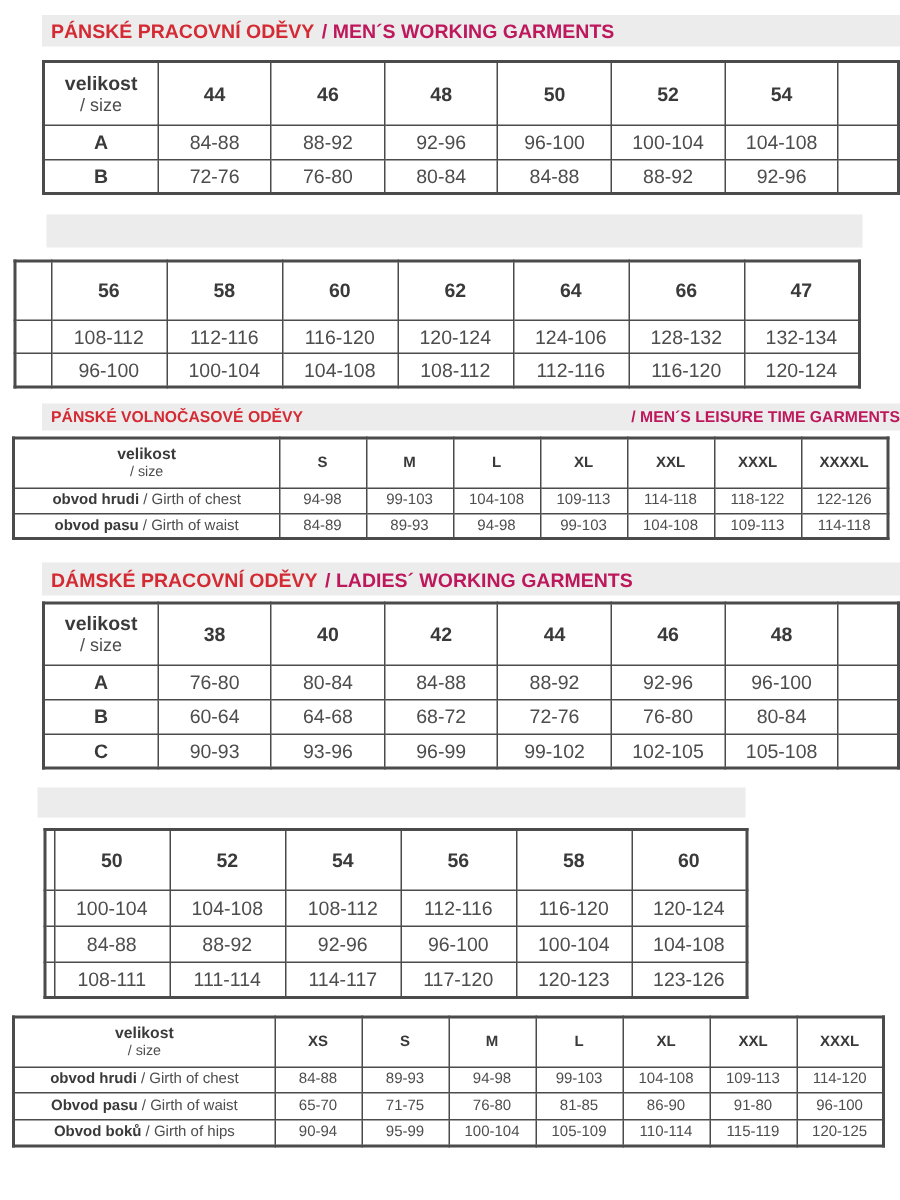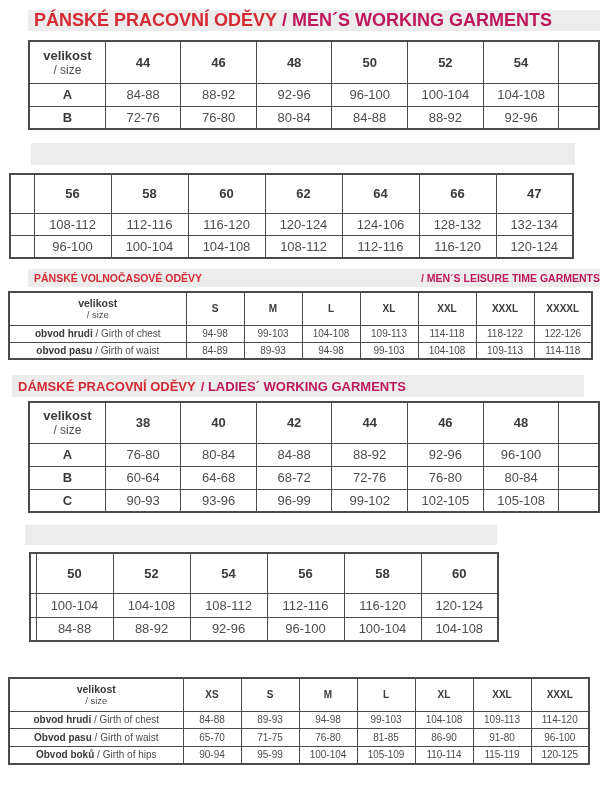--- a/index.html
+++ b/index.html
@@ -7,23 +7,23 @@
     position:relative;width:600px;height:800px;overflow:hidden;background:#ffffff;
     font-family:"Liberation Sans",sans-serif;color:#3f3f3f;
   }
   
   .title-bar{
     position:absolute;background:#ececec;display:flex;align-items:center;
     padding-left:6px;box-sizing:border-box;white-space:nowrap;
   }
   .title-cz{font-weight:700;color:#d42a33;}
   .title-en{font-weight:700;color:#be185d;margin-left:5px;}
-  #title1{left:28px;top:10px;width:572px;height:21px;font-size:18px;}
+  #title1{left:28px;top:10px;width:572px;height:21px;font-size:13px;}
   #title2{left:28px;top:269px;width:572px;height:18px;font-size:10.5px;justify-content:space-between;}
-  #title3{left:12px;top:375px;width:572px;height:22px;font-size:13px;}
+  #title3{left:28px;top:375px;width:572px;height:22px;font-size:13px;}
   
   .gray-bar{position:absolute;background:#ececec;}
   #bar1{left:31px;top:143px;width:544px;height:22px;}
   #bar2{left:25px;top:525px;width:472px;height:20px;}
   
   table.t{
     position:absolute;border-collapse:collapse;table-layout:fixed;
     border:2px solid #4b4b4b;background:#ffffff;
   }
   .t th,.t td{
@@ -315,20 +315,29 @@
         </tr>
         <tr>
           <td class="sliver"></td>
           <td class="val">84-88</td>
           <td class="val">88-92</td>
           <td class="val">92-96</td>
           <td class="val">96-100</td>
           <td class="val">100-104</td>
           <td class="val">104-108</td>
         </tr>
+        <tr>
+          <td class="sliver"></td>
+          <td class="val">108-111</td>
+          <td class="val">111-114</td>
+          <td class="val">114-117</td>
+          <td class="val">117-120</td>
+          <td class="val">120-123</td>
+          <td class="val">123-126</td>
+        </tr>
       </tbody>
     </table>
 
   <table class="t t-small" id="tl3">
     <colgroup>
       <col style="width:174px">
         <col style="width:58px">
         <col style="width:58px">
         <col style="width:58px">
       <col style="width:58px">

